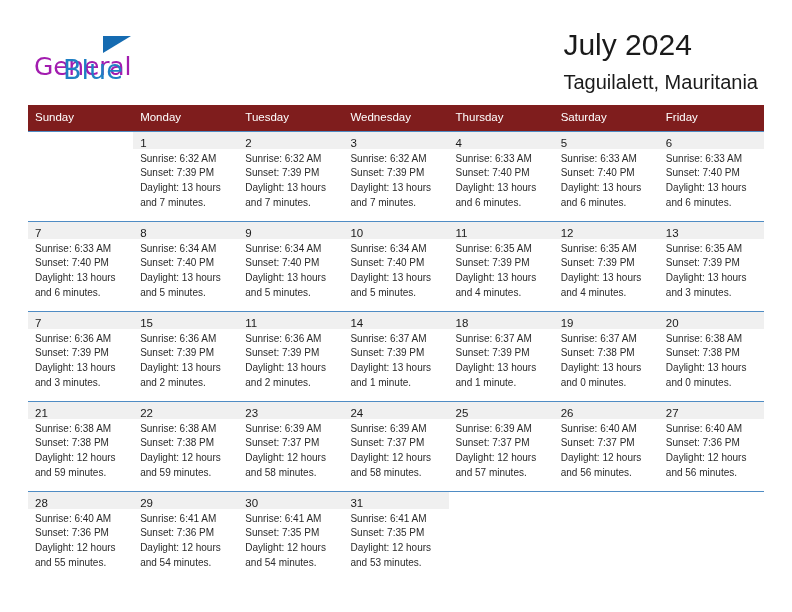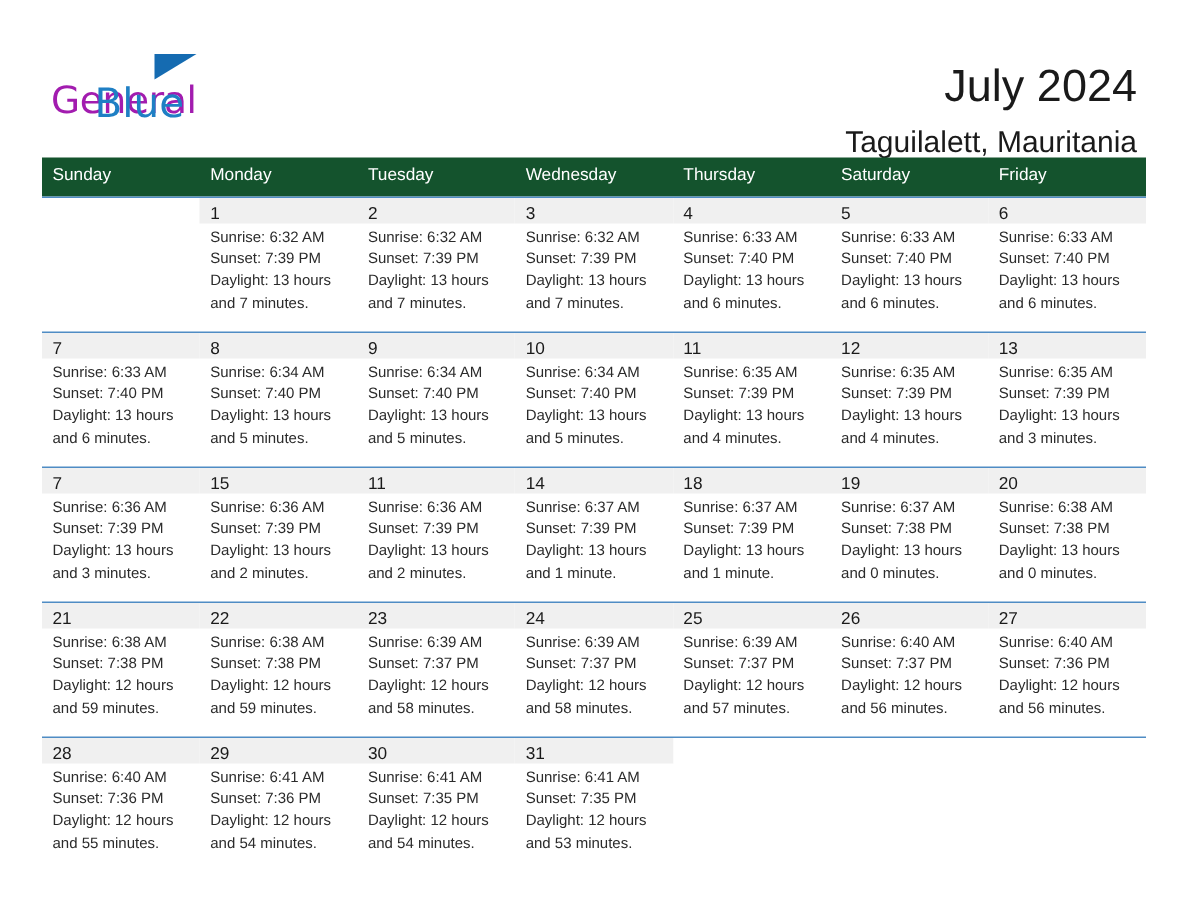--- a/index.html
+++ b/index.html
@@ -62,22 +62,21 @@
     left: 29px;
     top: 22px;
     font-size: 27px;
     color: #1f7fc4;
     font-family: "DejaVu Sans", sans-serif;
     line-height: 1;
   }
   .title-block {
     position: absolute;
     right: 0;
-    top: 13px;
-    text-align: right;
+    top: 0;
   }
   .cal-title {
     font-size: 30px;
     color: #1a1a1a;
     line-height: 1.15;
     white-space: nowrap;
   }
   .cal-subtitle {
     margin-top: 7px;
     font-size: 20px;
@@ -88,21 +87,21 @@
 
   
   .calendar {
     position: absolute;
     left: 28px;
     top: 105px;
     width: 736px;
   }
   .weekday-row {
     display: flex;
-    background: #14532d;
+    background: #7f1d1d;
   }
   .weekday {
     flex: 1 1 0;
     min-width: 0;
     color: #ffffff;
     font-size: 11.5px;
     padding: 5px 0 5px 7px;
     box-sizing: border-box;
     line-height: 1.35;
   }

